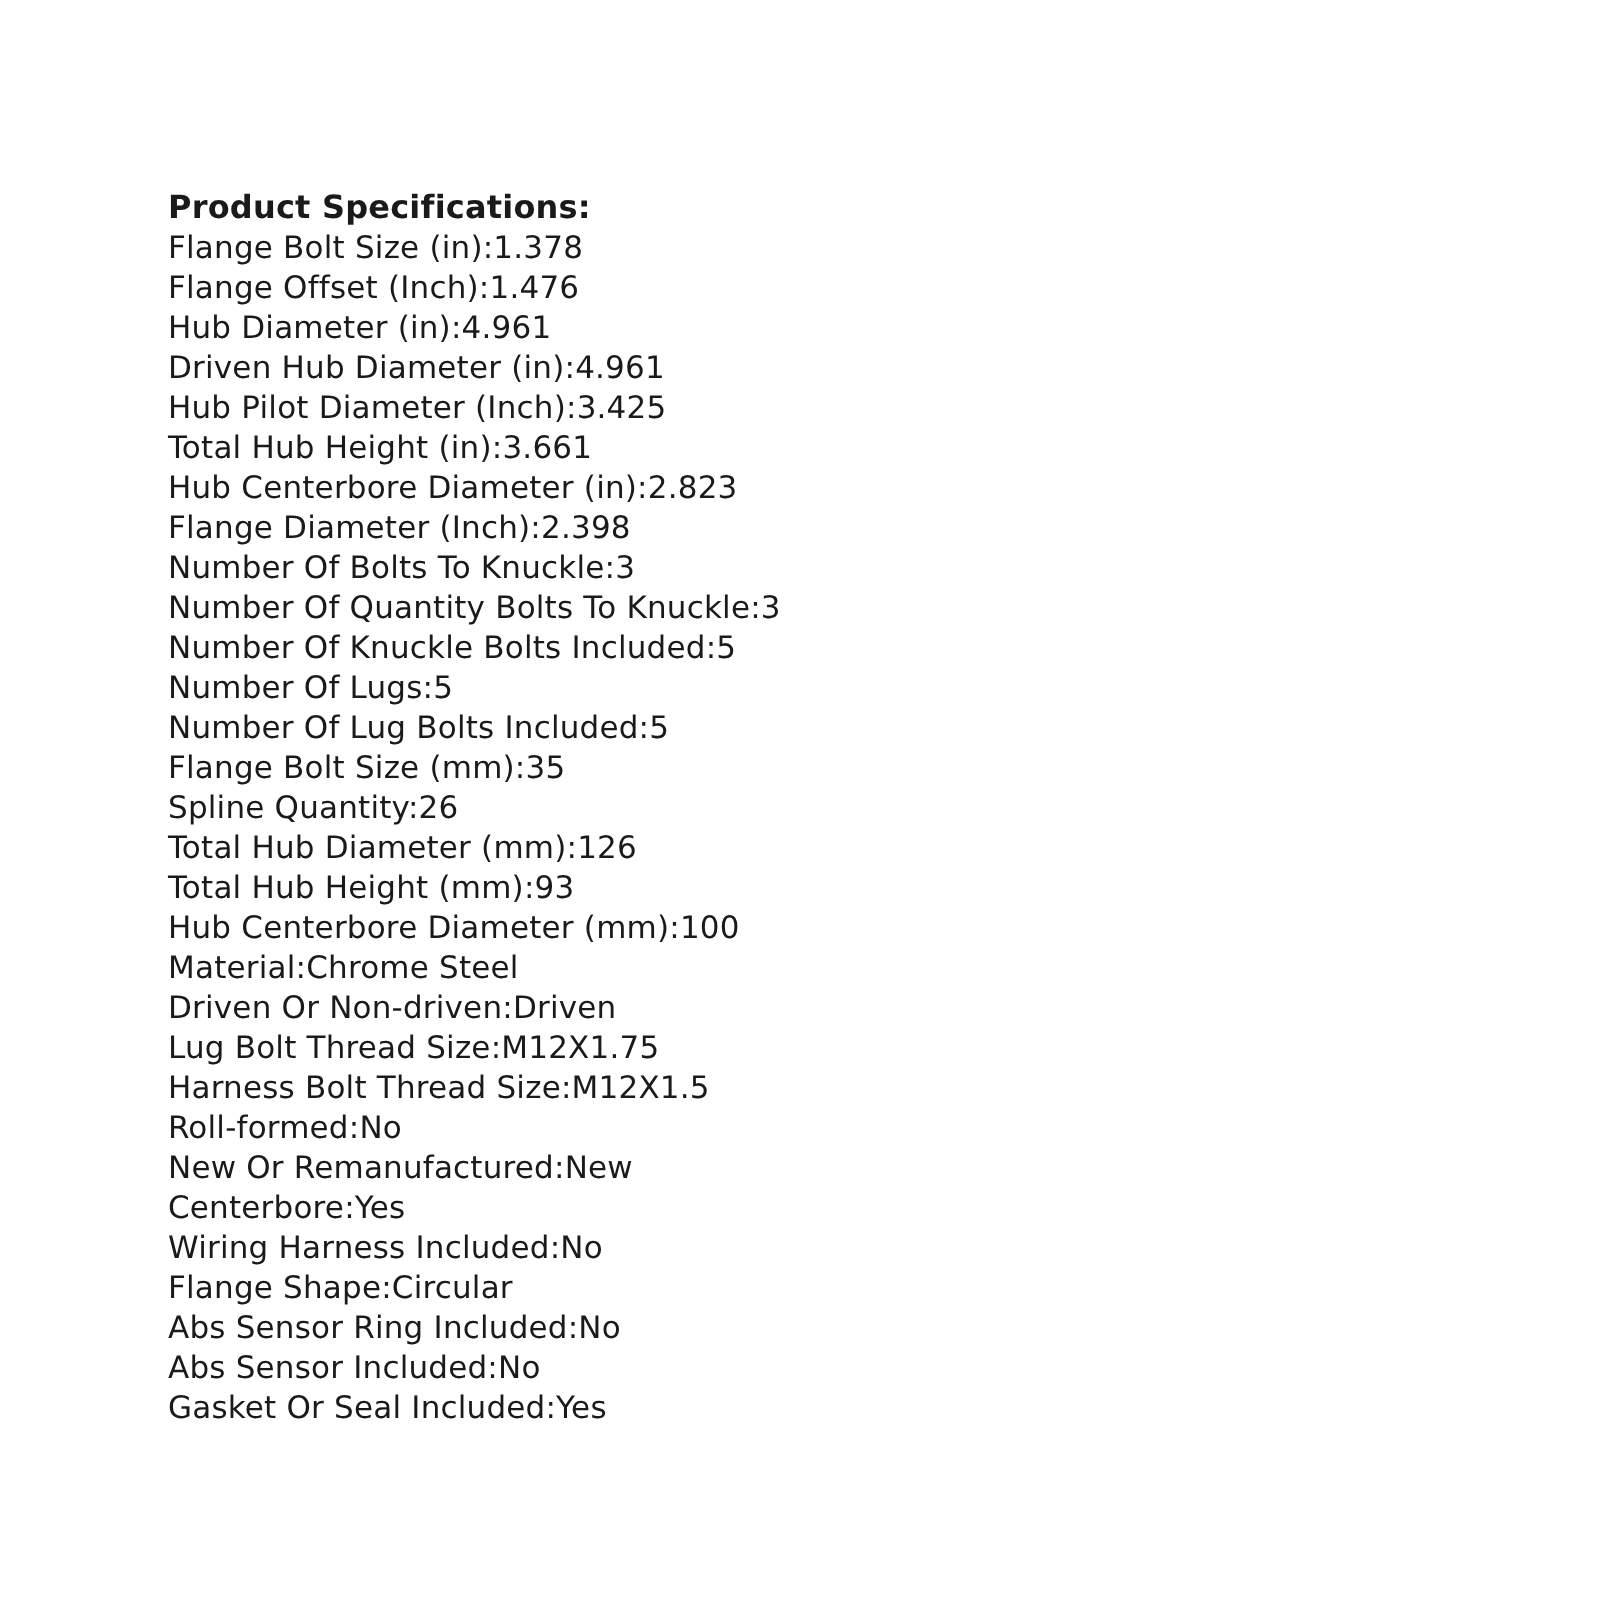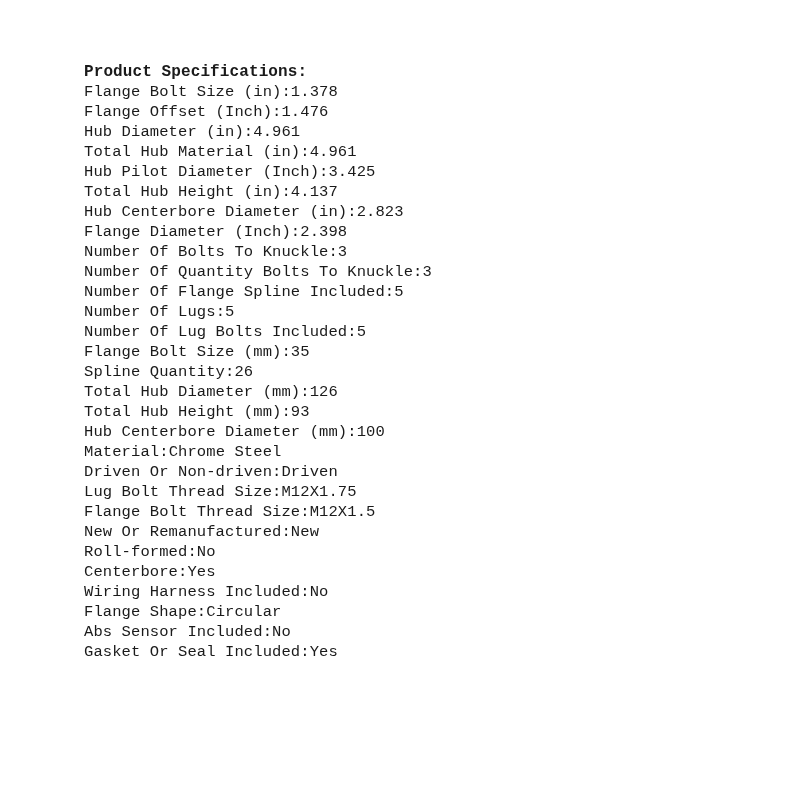--- a/index.html
+++ b/index.html
@@ -14,26 +14,25 @@
     position: relative;
     width: 800px;
     height: 800px;
     background: #ffffff;
     font-family: "DejaVu Sans", "Liberation Sans", sans-serif;
     color: #1a1a1a;
   }
   .spec-block {
     position: absolute;
     left: 84px;
-    top: 62px;
+    top: 94px;
     width: 640px;
     font-size: 15.5px;
     line-height: 20px;
     letter-spacing: 0.1px;
-    font-family: Liberation Mono, monospace;
   }
   .spec-title {
     font-weight: bold;
     font-size: 16px;
     line-height: 20px;
     margin: 0;
     padding: 0;
     white-space: nowrap;
   }
   .spec-list {
@@ -55,35 +54,35 @@
   <div class="spec-block">
     <div class="spec-title">Product Specifications:</div>
     <div class="spec-list">
 
         <div class="spec-row"><span class="spec-label">Flange Bolt Size (in)</span><span class="spec-separator">:</span><span class="spec-value">1.378</span></div>
 
         <div class="spec-row"><span class="spec-label">Flange Offset (Inch)</span><span class="spec-separator">:</span><span class="spec-value">1.476</span></div>
 
         <div class="spec-row"><span class="spec-label">Hub Diameter (in)</span><span class="spec-separator">:</span><span class="spec-value">4.961</span></div>
 
-        <div class="spec-row"><span class="spec-label">Total Hub Material (in)</span><span class="spec-separator">:</span><span class="spec-value">4.961</span></div>
+        <div class="spec-row"><span class="spec-label">Driven Hub Diameter (in)</span><span class="spec-separator">:</span><span class="spec-value">4.961</span></div>
 
         <div class="spec-row"><span class="spec-label">Hub Pilot Diameter (Inch)</span><span class="spec-separator">:</span><span class="spec-value">3.425</span></div>
 
-        <div class="spec-row"><span class="spec-label">Total Hub Height (in)</span><span class="spec-separator">:</span><span class="spec-value">4.137</span></div>
+        <div class="spec-row"><span class="spec-label">Total Hub Height (in)</span><span class="spec-separator">:</span><span class="spec-value">3.661</span></div>
 
         <div class="spec-row"><span class="spec-label">Hub Centerbore Diameter (in)</span><span class="spec-separator">:</span><span class="spec-value">2.823</span></div>
 
         <div class="spec-row"><span class="spec-label">Flange Diameter (Inch)</span><span class="spec-separator">:</span><span class="spec-value">2.398</span></div>
 
         <div class="spec-row"><span class="spec-label">Number Of Bolts To Knuckle</span><span class="spec-separator">:</span><span class="spec-value">3</span></div>
 
         <div class="spec-row"><span class="spec-label">Number Of Quantity Bolts To Knuckle</span><span class="spec-separator">:</span><span class="spec-value">3</span></div>
 
-        <div class="spec-row"><span class="spec-label">Number Of Flange Spline Included</span><span class="spec-separator">:</span><span class="spec-value">5</span></div>
+        <div class="spec-row"><span class="spec-label">Number Of Knuckle Bolts Included</span><span class="spec-separator">:</span><span class="spec-value">5</span></div>
 
         <div class="spec-row"><span class="spec-label">Number Of Lugs</span><span class="spec-separator">:</span><span class="spec-value">5</span></div>
 
         <div class="spec-row"><span class="spec-label">Number Of Lug Bolts Included</span><span class="spec-separator">:</span><span class="spec-value">5</span></div>
 
         <div class="spec-row"><span class="spec-label">Flange Bolt Size (mm)</span><span class="spec-separator">:</span><span class="spec-value">35</span></div>
 
         <div class="spec-row"><span class="spec-label">Spline Quantity</span><span class="spec-separator">:</span><span class="spec-value">26</span></div>
 
         <div class="spec-row"><span class="spec-label">Total Hub Diameter (mm)</span><span class="spec-separator">:</span><span class="spec-value">126</span></div>
@@ -91,32 +90,33 @@
         <div class="spec-row"><span class="spec-label">Total Hub Height (mm)</span><span class="spec-separator">:</span><span class="spec-value">93</span></div>
 
         <div class="spec-row"><span class="spec-label">Hub Centerbore Diameter (mm)</span><span class="spec-separator">:</span><span class="spec-value">100</span></div>
 
         <div class="spec-row"><span class="spec-label">Material</span><span class="spec-separator">:</span><span class="spec-value">Chrome Steel</span></div>
 
         <div class="spec-row"><span class="spec-label">Driven Or Non-driven</span><span class="spec-separator">:</span><span class="spec-value">Driven</span></div>
 
         <div class="spec-row"><span class="spec-label">Lug Bolt Thread Size</span><span class="spec-separator">:</span><span class="spec-value">M12X1.75</span></div>
 
-        <div class="spec-row"><span class="spec-label">Flange Bolt Thread Size</span><span class="spec-separator">:</span><span class="spec-value">M12X1.5</span></div>
+        <div class="spec-row"><span class="spec-label">Harness Bolt Thread Size</span><span class="spec-separator">:</span><span class="spec-value">M12X1.5</span></div>
+
+        <div class="spec-row"><span class="spec-label">Roll-formed</span><span class="spec-separator">:</span><span class="spec-value">No</span></div>
 
         <div class="spec-row"><span class="spec-label">New Or Remanufactured</span><span class="spec-separator">:</span><span class="spec-value">New</span></div>
-
-        <div class="spec-row"><span class="spec-label">Roll-formed</span><span class="spec-separator">:</span><span class="spec-value">No</span></div>
 
         <div class="spec-row"><span class="spec-label">Centerbore</span><span class="spec-separator">:</span><span class="spec-value">Yes</span></div>
 
         <div class="spec-row"><span class="spec-label">Wiring Harness Included</span><span class="spec-separator">:</span><span class="spec-value">No</span></div>
 
         <div class="spec-row"><span class="spec-label">Flange Shape</span><span class="spec-separator">:</span><span class="spec-value">Circular</span></div>
 
 
+        <div class="spec-row"><span class="spec-label">Abs Sensor Ring Included</span><span class="spec-separator">:</span><span class="spec-value">No</span></div>
 
         <div class="spec-row"><span class="spec-label">Abs Sensor Included</span><span class="spec-separator">:</span><span class="spec-value">No</span></div>
 
         <div class="spec-row"><span class="spec-label">Gasket Or Seal Included</span><span class="spec-separator">:</span><span class="spec-value">Yes</span></div>
       </div>
   </div>
 </div>
 
 </body></html>

